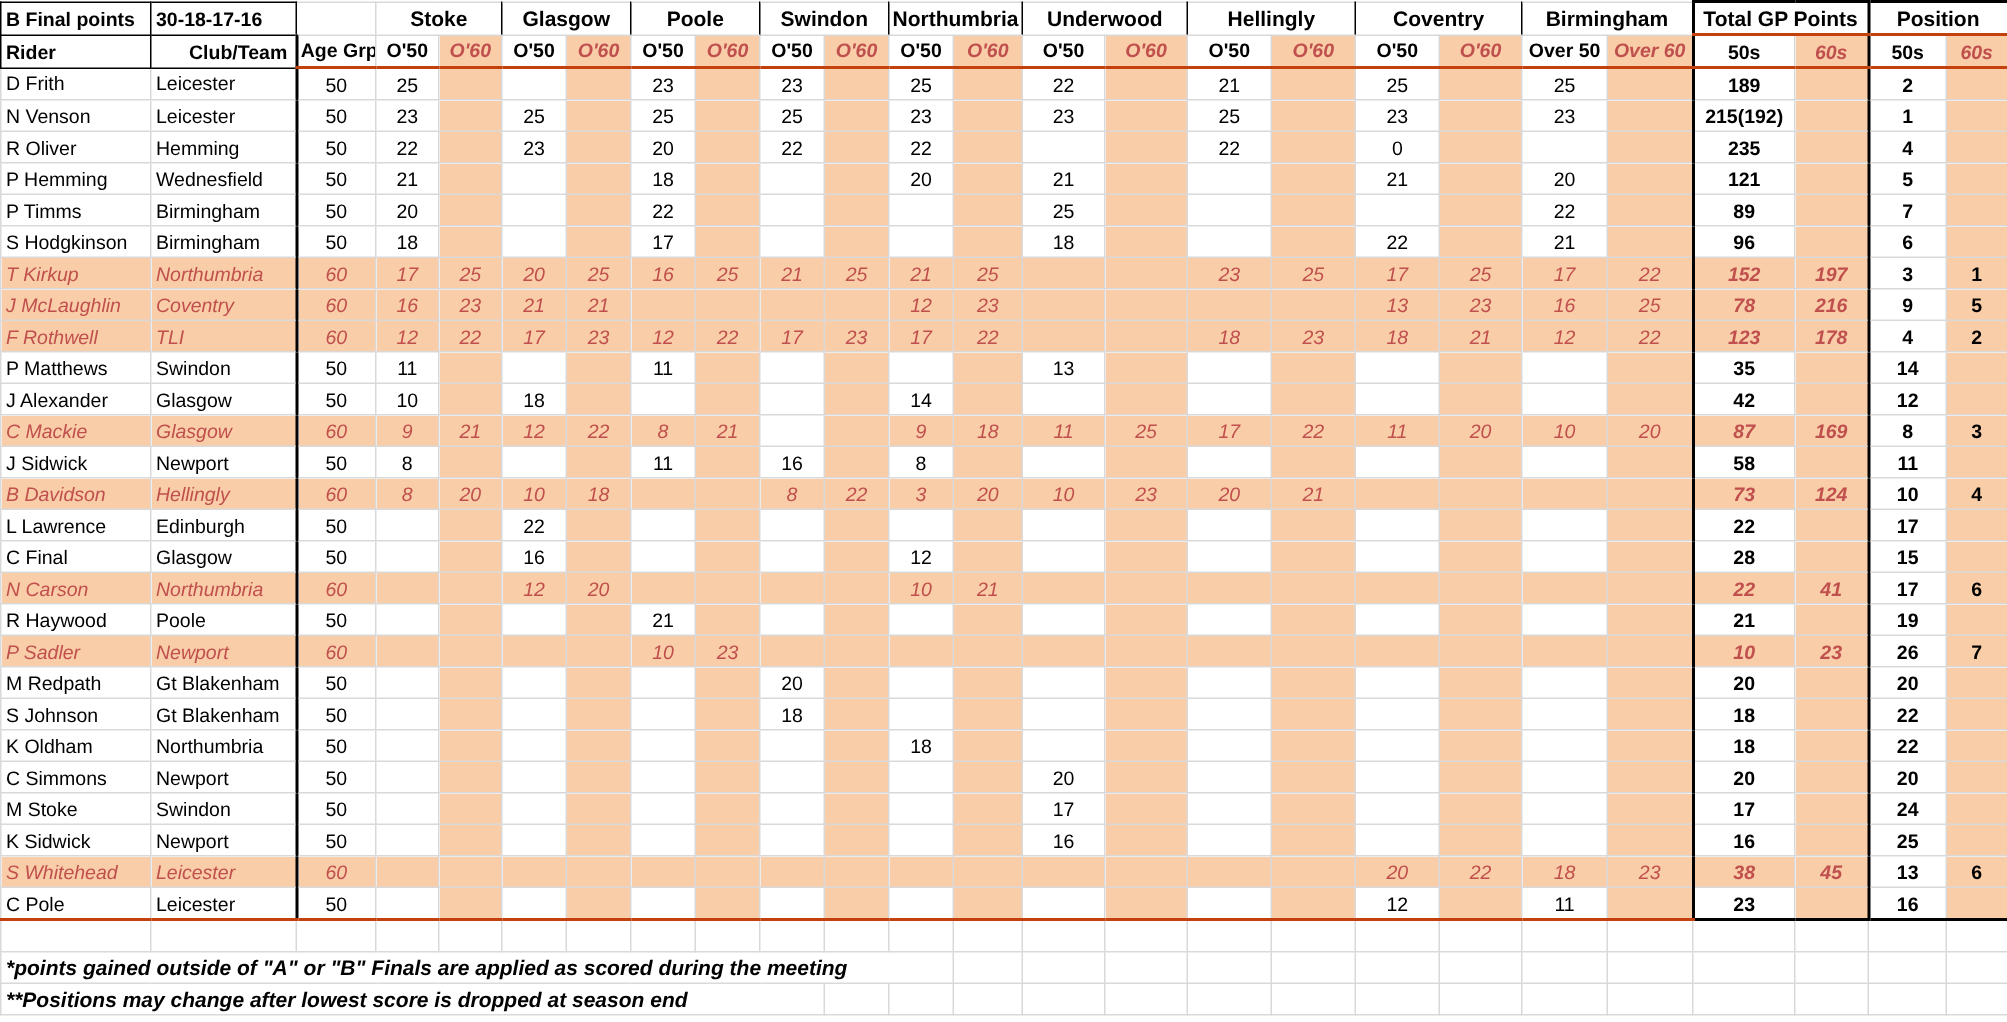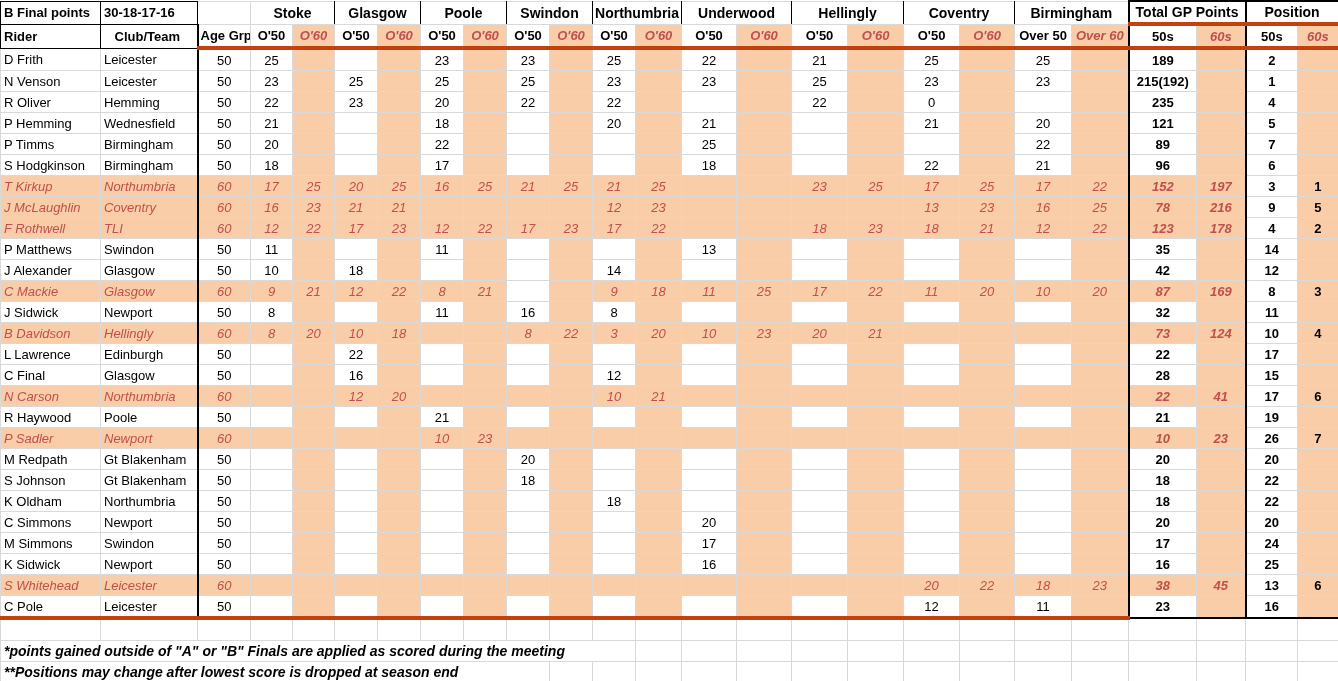--- a/index.html
+++ b/index.html
@@ -6,27 +6,27 @@
   table{border-collapse:collapse;table-layout:fixed;width:1338px;
         font-family:"Liberation Sans",sans-serif;font-size:13px;color:#000}
   tr{height:20px}
   tr.h21{height:21px}
   td{height:20px;border:1px solid #d9d9d9;padding:0 2px;overflow:hidden;
      white-space:nowrap;vertical-align:middle}
   .b{font-weight:bold}
   .i{font-style:italic}
   .c{text-align:center}
   .pl{padding-left:3px;text-align:left}
-  .pr{text-align:center;padding-right:5px}
+  .pr{text-align:right;padding-right:5px}
   .fs14{font-size:14px}
   .fs15{font-size:15px}
   .red{color:#C0504D}
   .hl{background:#FACDA9}
   .bk{border:1px solid #000}
-  .bbk{border-bottom:4px solid #c2410c}
+  .bbk{border-bottom:2px solid #c2410c}
   .blk{border-left:1px solid #000}
   .vside{border-left:1px solid #6d28d9;border-right:1px solid #000}
   .tl{border-left:2px solid #000}
   .tr2{border-right:2px solid #000}
   .tt{border-top:2px solid #000}
   .tb{border-bottom:2px solid #000}
 </style>
 </head>
 <body>
 
@@ -441,21 +441,21 @@
         <td class="c">8</td>
         <td class="c hl"></td>
         <td class="c"></td>
         <td class="c hl"></td>
         <td class="c"></td>
         <td class="c hl"></td>
         <td class="c"></td>
         <td class="c hl"></td>
         <td class="c"></td>
         <td class="c hl"></td>
-        <td class="c b tl">32</td>
+        <td class="c b tl">58</td>
         <td class="c b hl blk"></td>
         <td class="c b tl">11</td>
         <td class="c b hl blk tr2"></td>
       </tr>
       <tr>
         <td class="pl red i hl">B Davidson</td>
         <td class="pl red i hl">Hellingly</td>
         <td class="c tl red i hl">60</td>
         <td class="c hl red i">8</td>
         <td class="c hl red i">20</td>
@@ -717,21 +717,21 @@
         <td class="c"></td>
         <td class="c hl"></td>
         <td class="c"></td>
         <td class="c hl"></td>
         <td class="c b tl">20</td>
         <td class="c b hl blk"></td>
         <td class="c b tl">20</td>
         <td class="c b hl blk tr2"></td>
       </tr>
       <tr>
-        <td class="pl">M Simmons</td>
+        <td class="pl">M Stoke</td>
         <td class="pl">Swindon</td>
         <td class="c tl">50</td>
         <td class="c"></td>
         <td class="c hl"></td>
         <td class="c"></td>
         <td class="c hl"></td>
         <td class="c"></td>
         <td class="c hl"></td>
         <td class="c"></td>
         <td class="c hl"></td>

